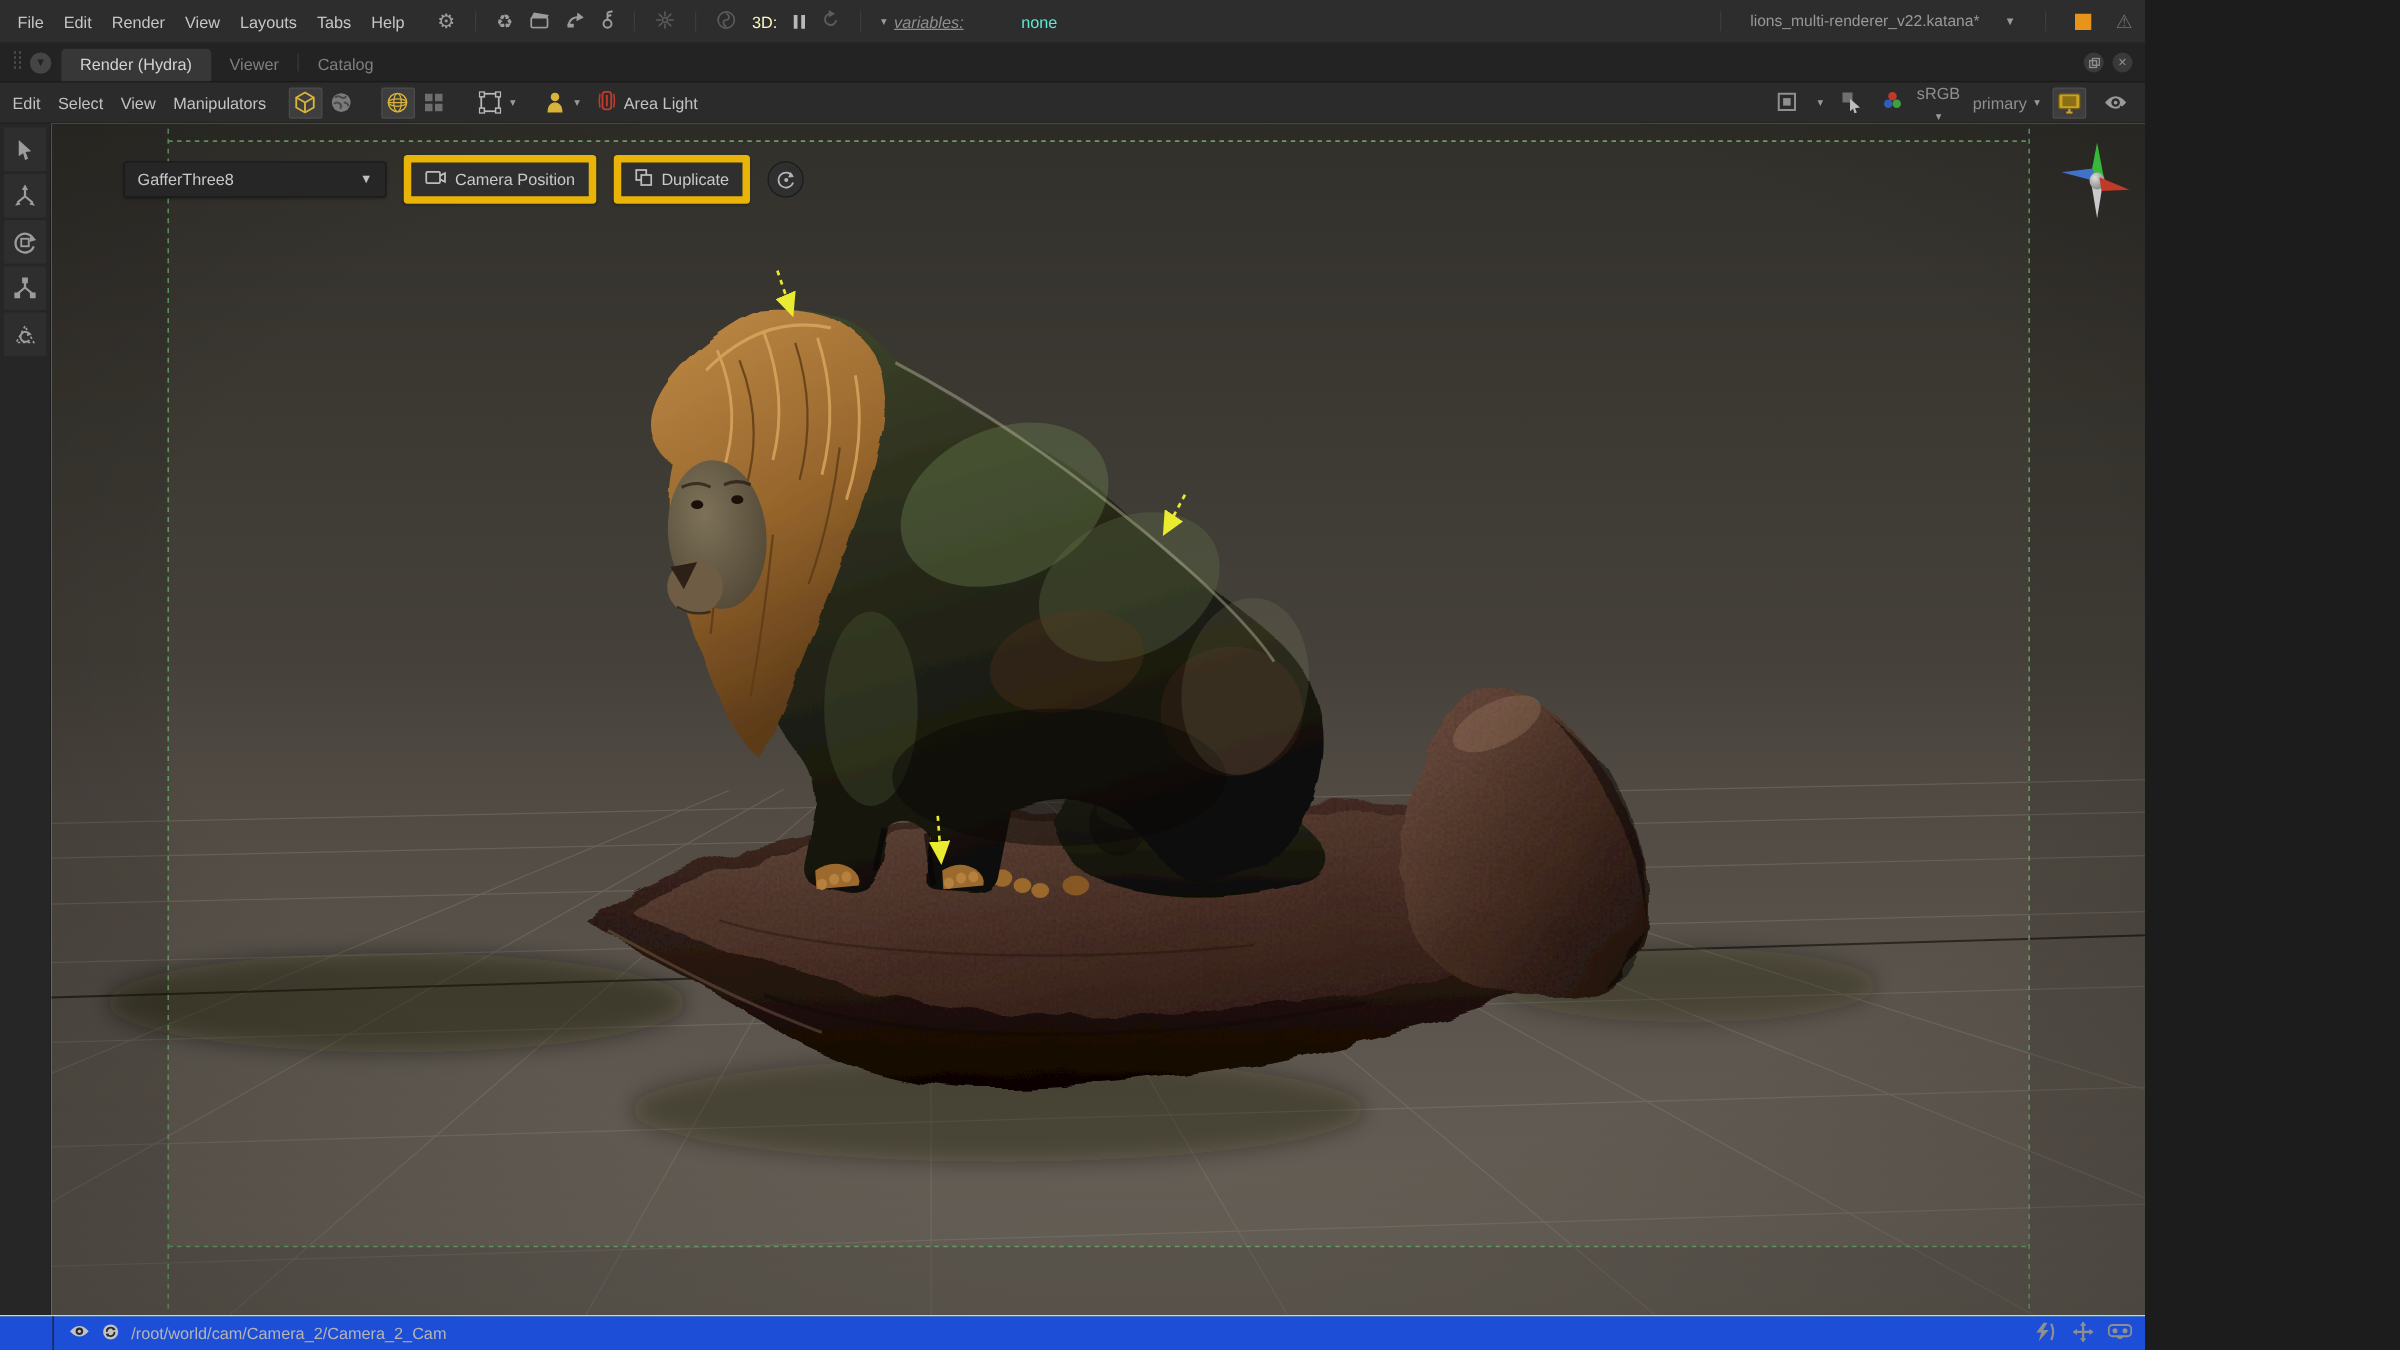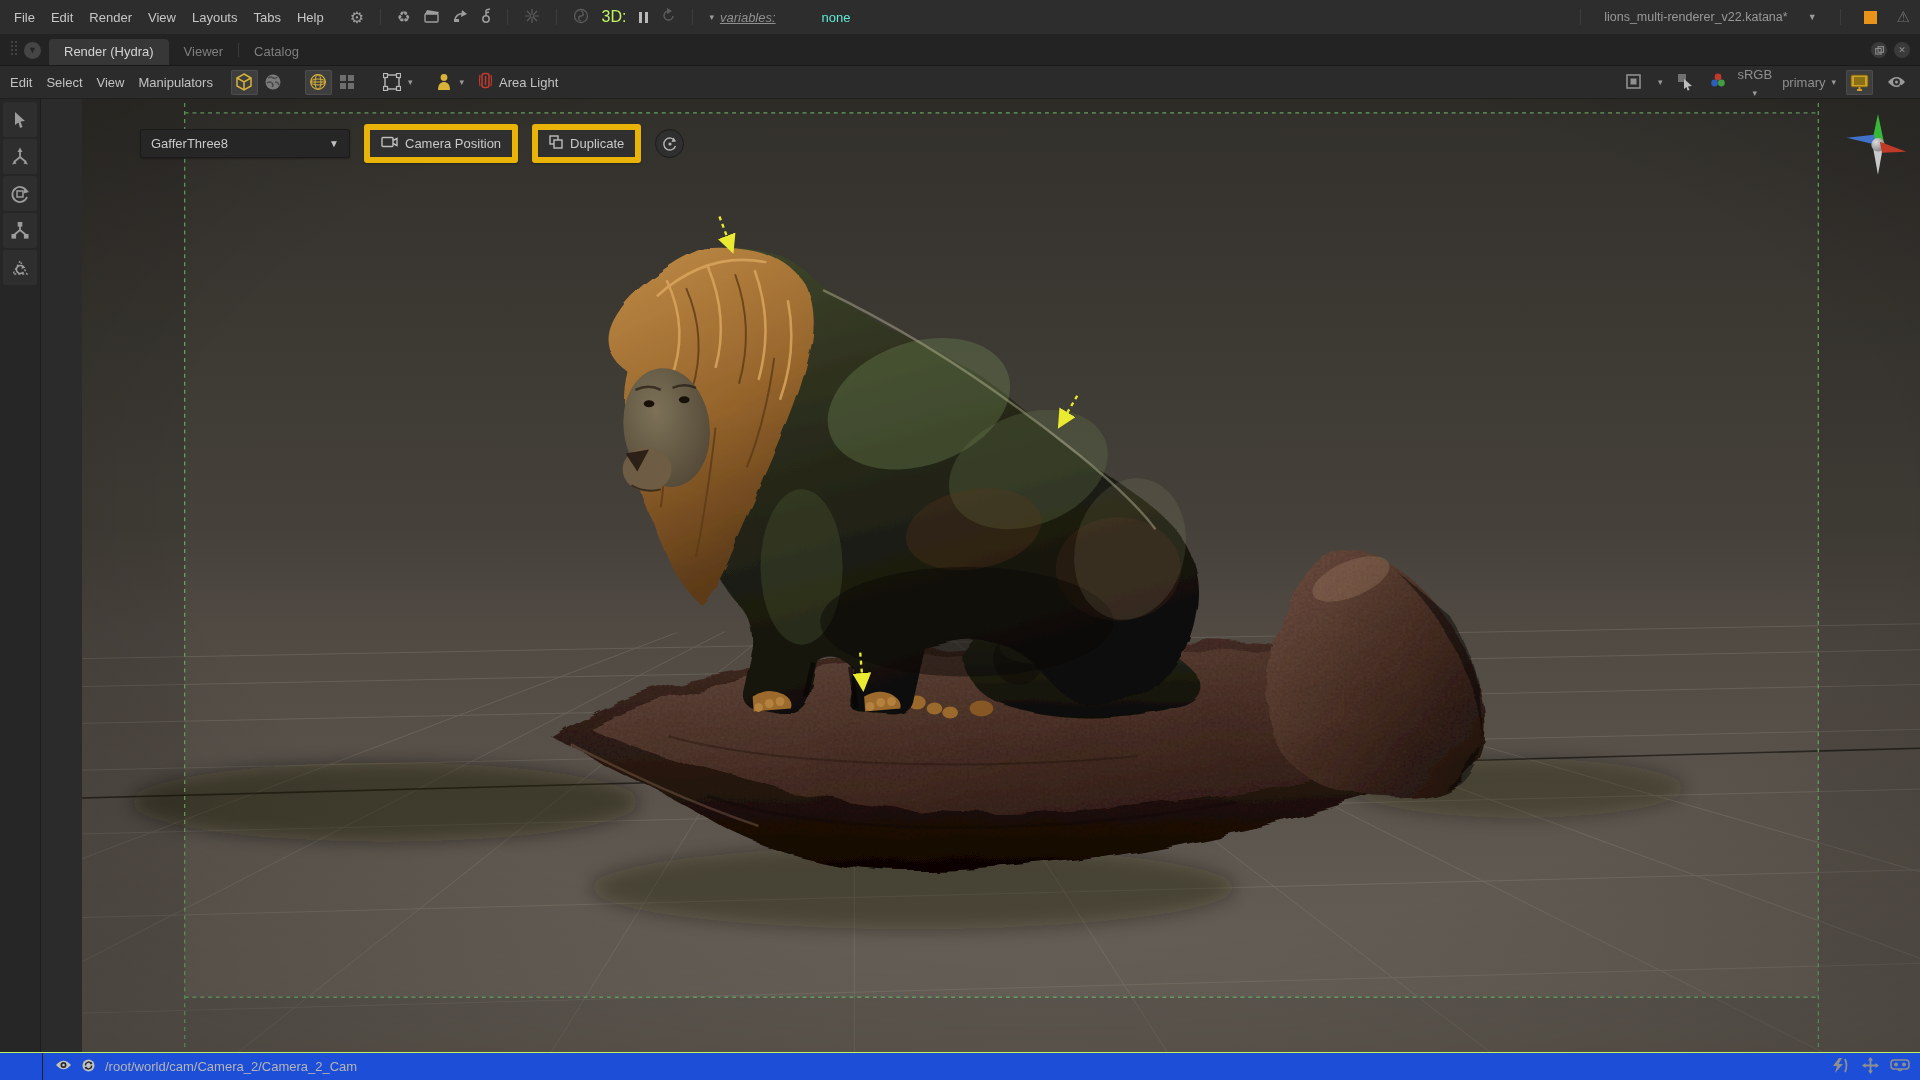--- a/index.html
+++ b/index.html
@@ -1,27 +1,27 @@
 <!DOCTYPE html>
 <html><head>
 <meta charset="utf-8">
 <style>
   html,body{margin:0;padding:0;background:#1c1c1c;font-family:"Liberation Sans",sans-serif;
     -webkit-font-smoothing:antialiased;}
-  .app{width:1920px;height:1080px;display:flex;flex-direction:column;overflow:hidden;background:#2b2b2b;}
+  .app{width:1716px;height:1080px;display:flex;flex-direction:column;overflow:hidden;background:#2b2b2b;}
 
   
   .menubar{height:34px;background:#2d2d2d;border-bottom:1px solid #232323;display:flex;align-items:center;
     padding:0 10px;font-size:13px;color:#c6c6c6;flex:0 0 auto;}
   .menus{display:flex;gap:16px;padding-left:4px;}
   .menus span{cursor:default;}
   .mb-icons{display:flex;align-items:center;gap:13px;margin-left:26px;color:#9d9d9d;}
   .vsep{width:1px;height:16px;background:#3c3c3c;margin:0 3px;}
   .dim{opacity:.42;}
-  .mode-label{color:#bef264;font-size:16px;}
+  .mode-label{color:#fef9c3;font-size:13px;}
   .pausebars{display:flex;gap:3px;}
   .pausebars i{width:3px;height:11px;background:#b9b9b9;display:block;}
   .vars{display:flex;align-items:center;gap:6px;color:#8f8f8f;}
   .vars .lbl{font-style:italic;text-decoration:underline;}
   .vars .val{color:#5eead4;margin-left:40px;}
   .ddarrow{font-size:9px;color:#9a9a9a;}
   .mb-right{margin-left:auto;display:flex;align-items:center;gap:20px;font-size:12.5px;color:#989898;}
   .sq-orange{width:13px;height:13px;background:#e8941a;display:inline-block;}
   .warn{color:#6f6f6f;font-size:15px;}
 
@@ -48,21 +48,21 @@
   .tool-ic.on{background:#3e3e3e;box-shadow:inset 0 0 0 1px #4c4c4c;}
   .chip{display:flex;align-items:center;gap:6px;margin-left:14px;}
   .tb-right{margin-left:auto;display:flex;align-items:center;gap:10px;color:#8f8f8f;}
 
   
   .main{flex:1 1 auto;display:flex;min-height:0;}
   .sidebar{width:40px;background:#262626;border-right:1px solid #1d1d1d;display:flex;flex-direction:column;
     align-items:center;padding-top:3px;gap:2px;flex:0 0 auto;}
   .stool{width:34px;height:35px;background:#2e2e2e;border-radius:2px;display:flex;align-items:center;
     justify-content:center;color:#9c9c9c;}
-  .viewport{flex:1;position:relative;min-width:0;background:#c4b5fd;margin-left:41px;}
+  .viewport{flex:1;position:relative;min-width:0;background:#c4b5fd;}
   .scene{position:absolute;inset:0;width:100%;height:100%;display:block;}
   .vp-controls{position:absolute;top:25px;left:58px;display:flex;align-items:center;gap:14px;}
   .gaffer{width:188px;height:27px;background:#262626;border:1px solid #1b1b1b;border-radius:3px;color:#c9c9c9;
     font-size:13px;display:flex;align-items:center;padding:0 10px;box-shadow:0 1px 2px rgba(0,0,0,.3);}
   .gaffer .ddarrow{margin-left:auto;color:#c0c0c0;font-size:10px;}
   .vp-btn{height:27px;background:#2f2f2f;border:6px solid #eab308;border-radius:3px;color:#c9c9c9;font-size:13px;
     display:flex;align-items:center;gap:7px;padding:0 11px;box-shadow:0 1px 2px rgba(0,0,0,.3);}
   .orbit-btn{width:27px;height:27px;border-radius:50%;background:#2f2f2f;border:1px solid #1b1b1b;display:flex;
     align-items:center;justify-content:center;color:#b5b5b5;}
 

